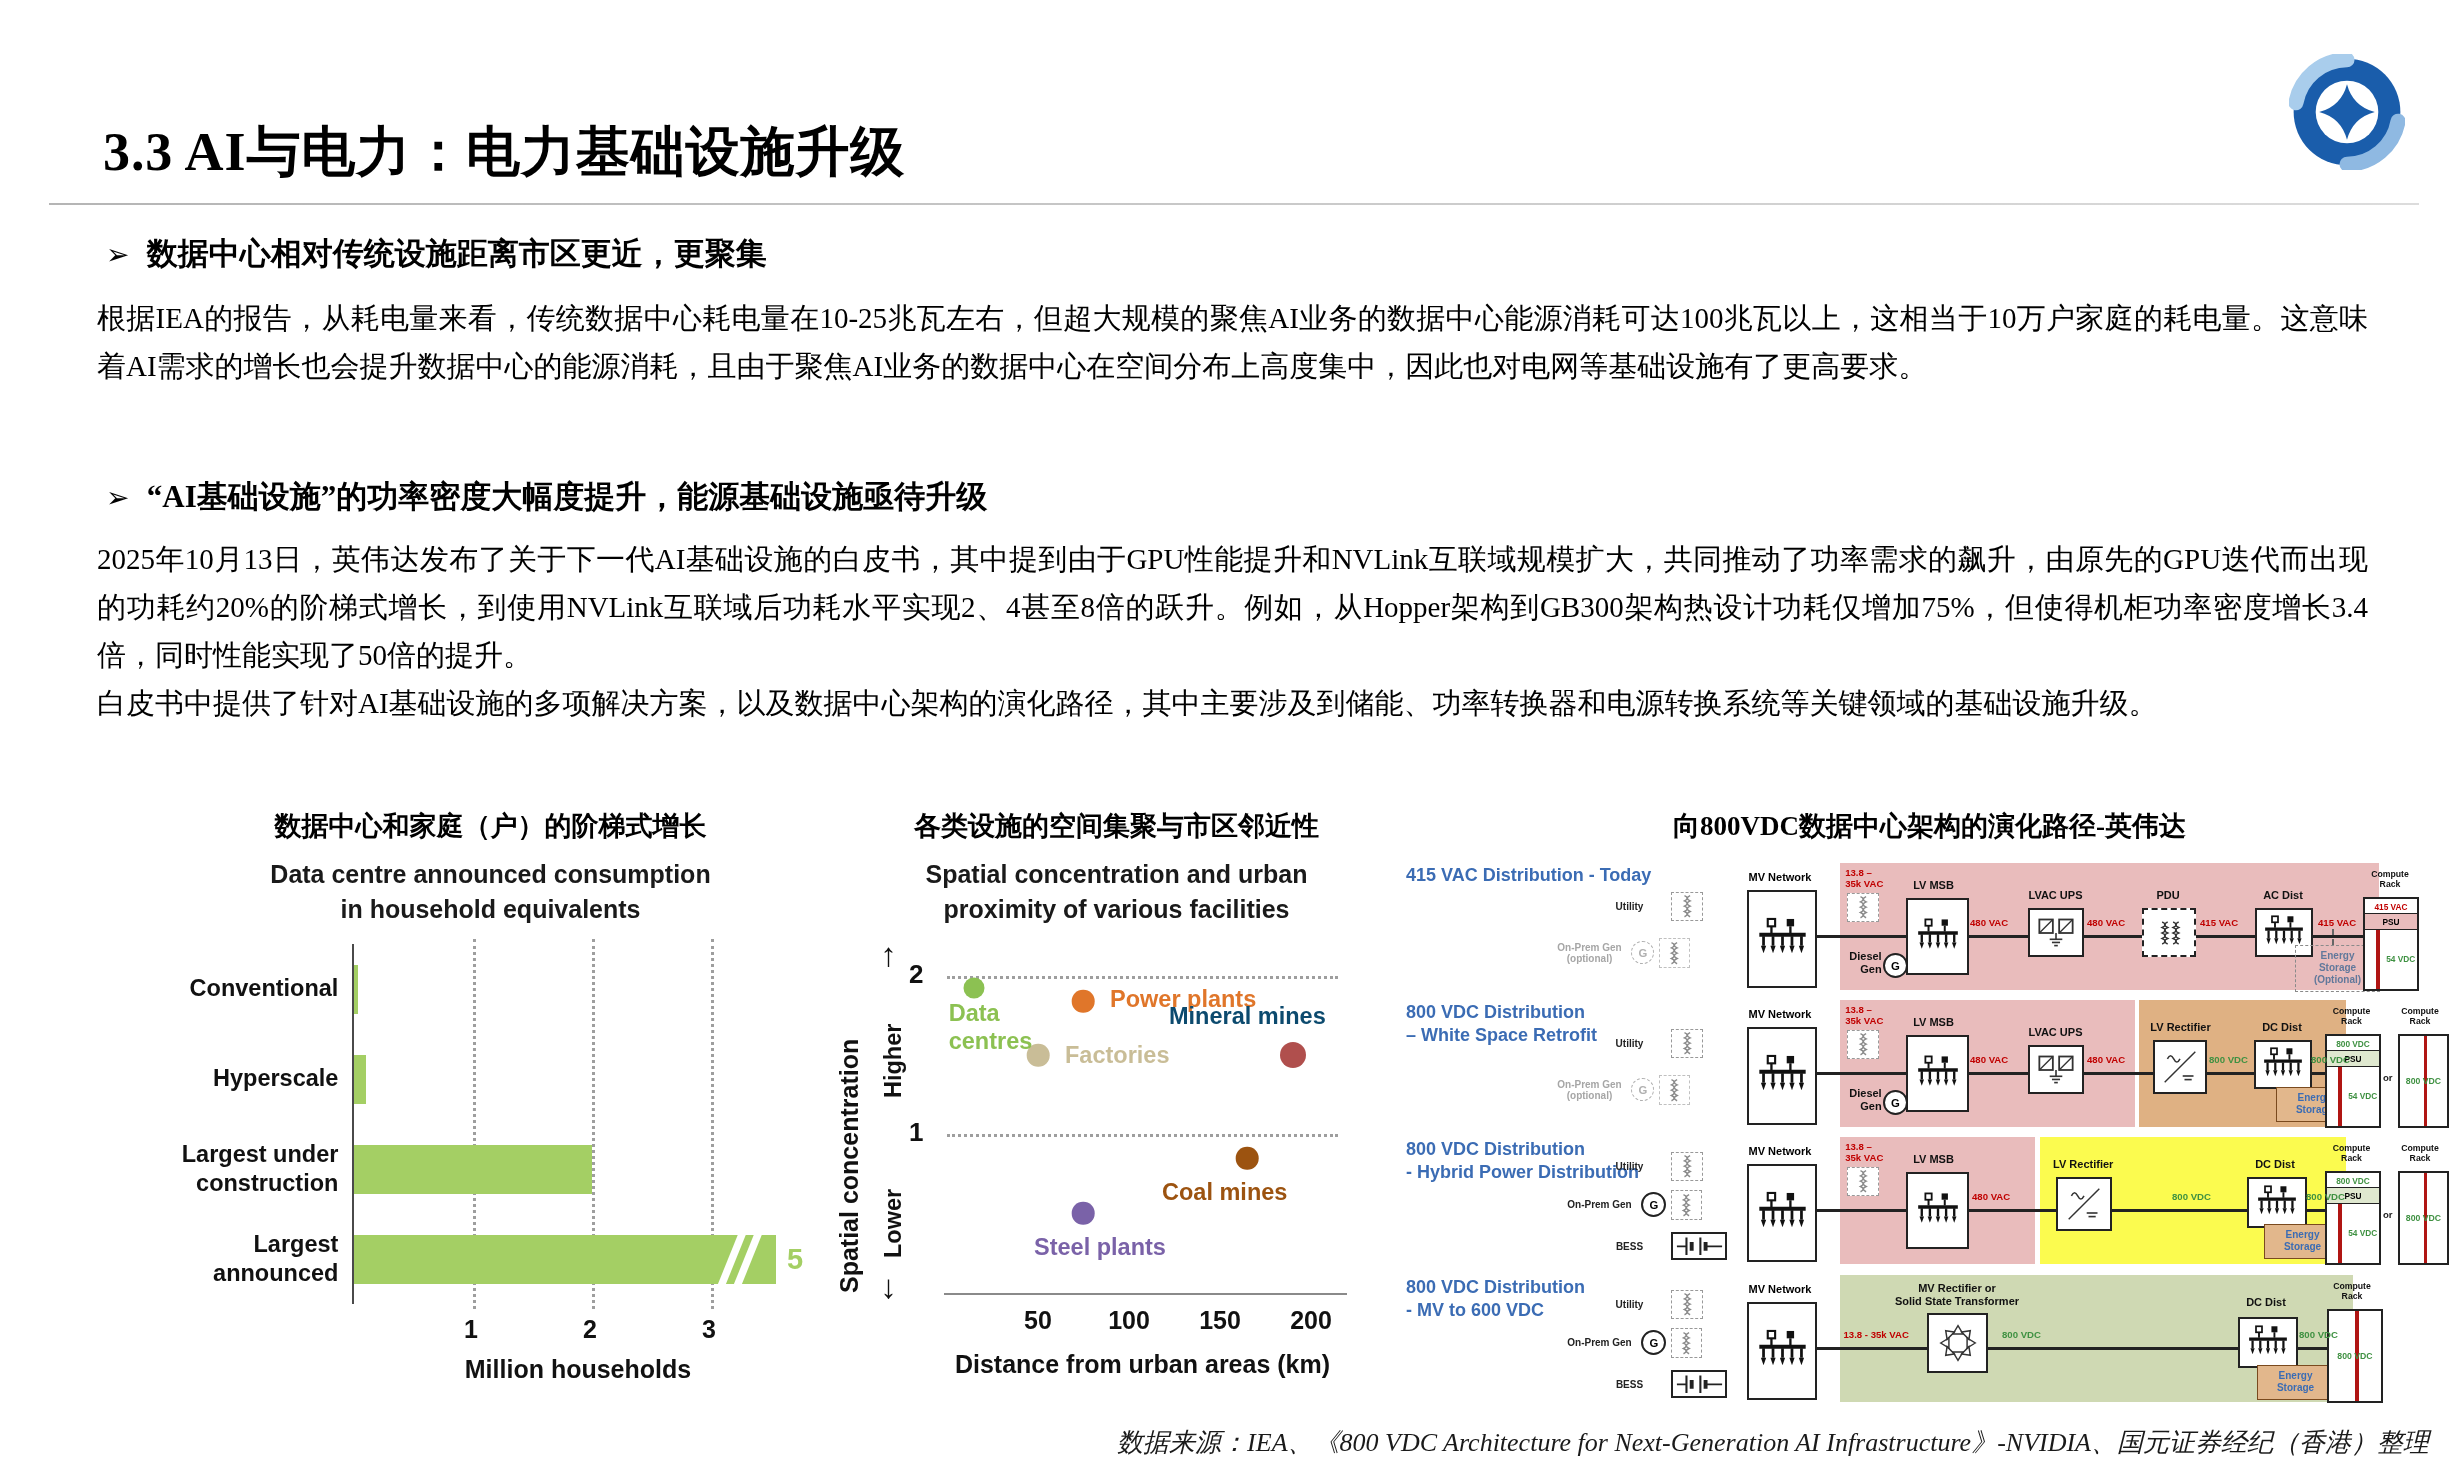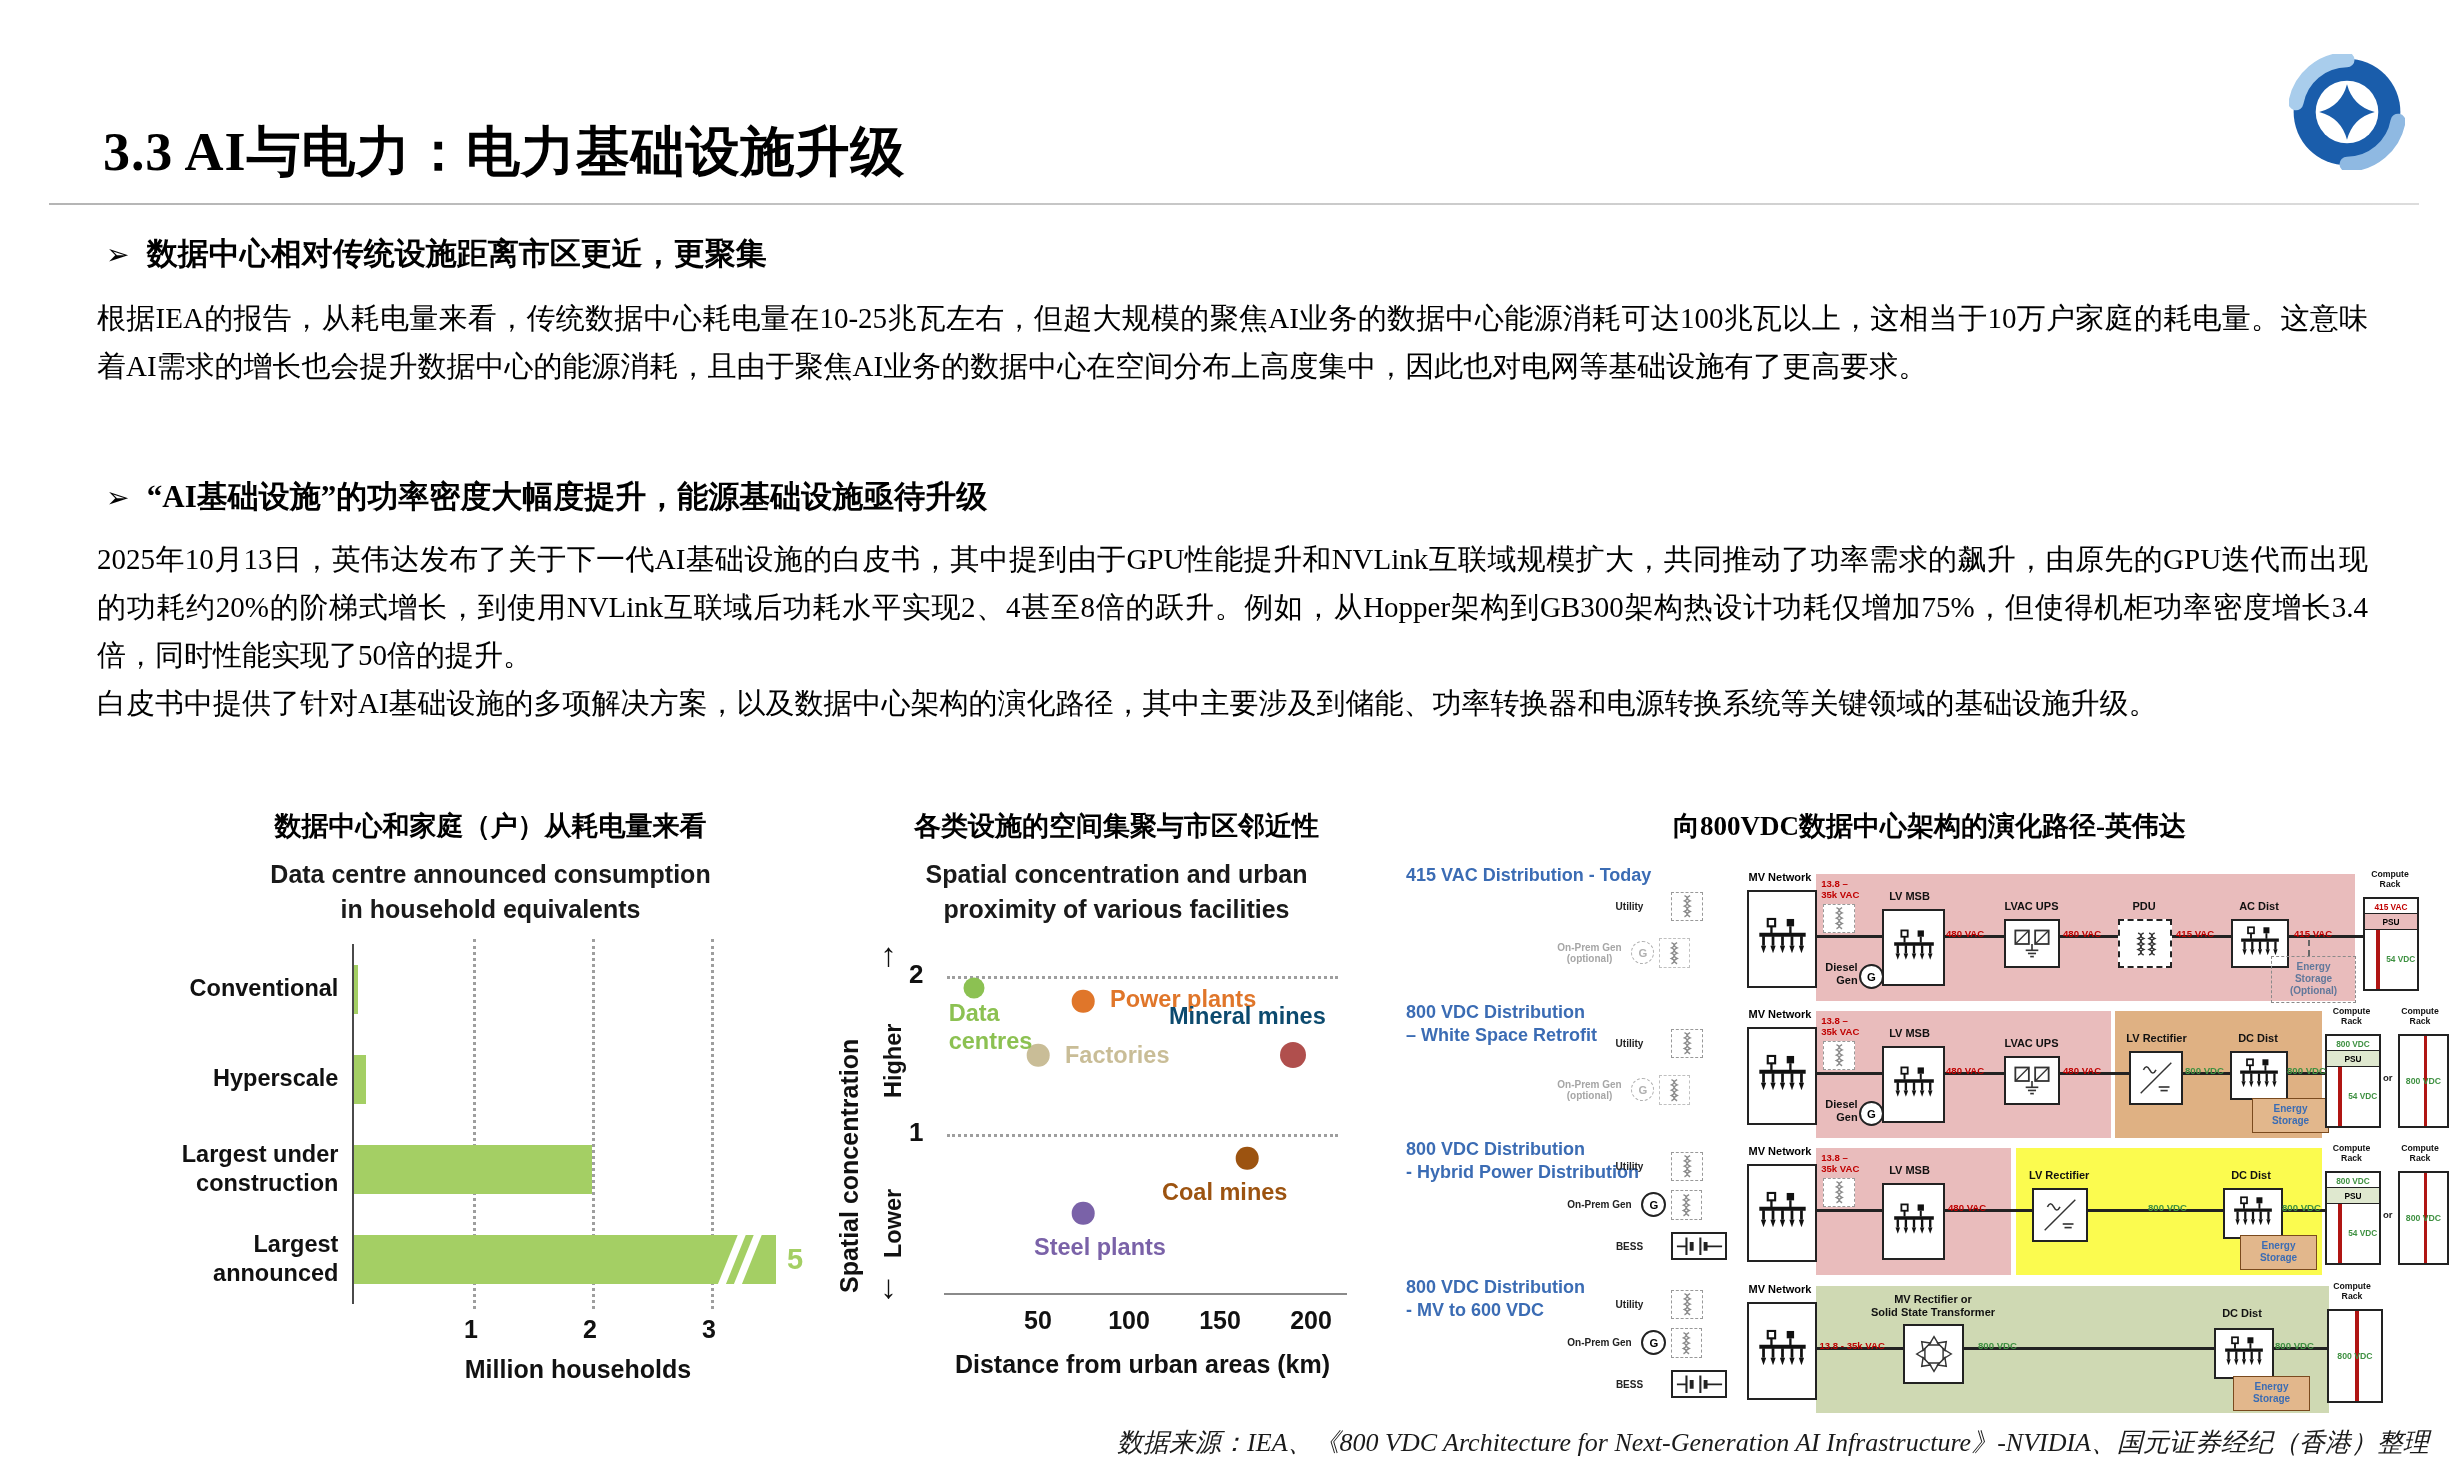--- a/index.html
+++ b/index.html
@@ -40,21 +40,21 @@
   .ptl{position:absolute;font:bold 23.5px/28px "Liberation Sans",sans-serif;}
   #scYLab{position:absolute;left:5.2px;top:137px;height:348px;width:87px;}
   .vtext{writing-mode:vertical-rl;transform:rotate(180deg);font-weight:bold;font-family:"Liberation Sans",sans-serif;color:#111;}
   .ylabMain{position:absolute;left:0;top:0;height:100%;display:flex;align-items:center;font-size:25px;}
   .dirArrow{position:absolute;left:45px;font:bold 33px "Liberation Sans",sans-serif;color:#111;line-height:26px;}
   .dirTxt{position:absolute;left:45px;font-size:23.5px;}
   
   #evo{left:1406px;width:1047px;height:608px;}
   .erow{position:absolute;left:0;width:100%;height:136px;}
   .ehead{position:absolute;left:0;top:1.7px;font:bold 18px/23.5px "Liberation Sans",sans-serif;color:#3b6cb4;}
-  .zone{position:absolute;top:12px;height:127px;}
+  .zone{position:absolute;top:1px;height:127px;margin-left:24px;}
   .zpink{background:#e9bcbc;}.ztan{background:#dfb183;}.zyel{background:#fbfb4f;}.zgrn2{background:#cfd9b3;}
   .mline{position:absolute;top:73px;height:2.6px;background:#222;z-index:1;}
   .cbox{position:absolute;background:#fff;border:2.2px solid #222;z-index:2;display:flex;align-items:center;justify-content:center;}
   .clab{position:absolute;z-index:3;font:bold 11px/13px "Liberation Sans",sans-serif;color:#111;text-align:center;}
   .vlab{position:absolute;z-index:3;font:bold 9.6px "Liberation Sans",sans-serif;white-space:nowrap;}
   .vred{color:#c00000;}.vgrn{color:#3f9142;}
   .v2l{line-height:11.3px;white-space:normal;}
   .feed{position:absolute;display:flex;align-items:center;gap:4.3px;z-index:2;}
   .flab{width:75px;font:bold 10px/11.3px "Liberation Sans",sans-serif;color:#222;text-align:center;}
   .gray .flab{color:#a6a6a6;}
@@ -182,21 +182,21 @@
   </div>
   <div class="para" style="top:294px">根据IEA的报告，从耗电量来看，传统数据中心耗电量在10-25兆瓦左右，但超大规模的聚焦AI业务的数据中心能源消耗可达100兆瓦以上，这相当于10万户家庭的耗电量。这意味着AI需求的增长也会提升数据中心的能源消耗，且由于聚焦AI业务的数据中心在空间分布上高度集中，因此也对电网等基础设施有了更高要求。</div>
 
   <div class="bullHead" style="top:476px">
     <span class="arrow">➢</span><span>“AI基础设施”的功率密度大幅度提升，能源基础设施亟待升级</span>
   </div>
   <div class="para" style="top:535px">2025年10月13日，英伟达发布了关于下一代AI基础设施的白皮书，其中提到由于GPU性能提升和NVLink互联域规模扩大，共同推动了功率需求的飙升，由原先的GPU迭代而出现的功耗约20%的阶梯式增长，到使用NVLink互联域后功耗水平实现2、4甚至8倍的跃升。例如，从Hopper架构到GB300架构热设计功耗仅增加75%，但使得机柜功率密度增长3.4倍，同时性能实现了50倍的提升。</div>
   <div class="para" style="top:679px">白皮书中提供了针对AI基础设施的多项解决方案，以及数据中心架构的演化路径，其中主要涉及到储能、功率转换器和电源转换系统等关键领域的基础设施升级。</div>
 
   <div class="panel" id="barPanel" style="left:143px;width:695px;height:608px">
-    <div class="cnT">数据中心和家庭（户）从耗电量来看</div>
+    <div class="cnT">数据中心和家庭（户）的阶梯式增长</div>
     <div class="enT">
       <div>Data centre announced consumption</div>
       <div>in household equivalents</div>
     </div>
     <div id="barRows">
       <div class="vgrid" style="left:26.32%"></div>
       <div class="vgrid" style="left:52.63%"></div>
       <div class="vgrid" style="left:78.95%"></div>
       <div class="brow">
         <div class="bcat">Conventional</div>

